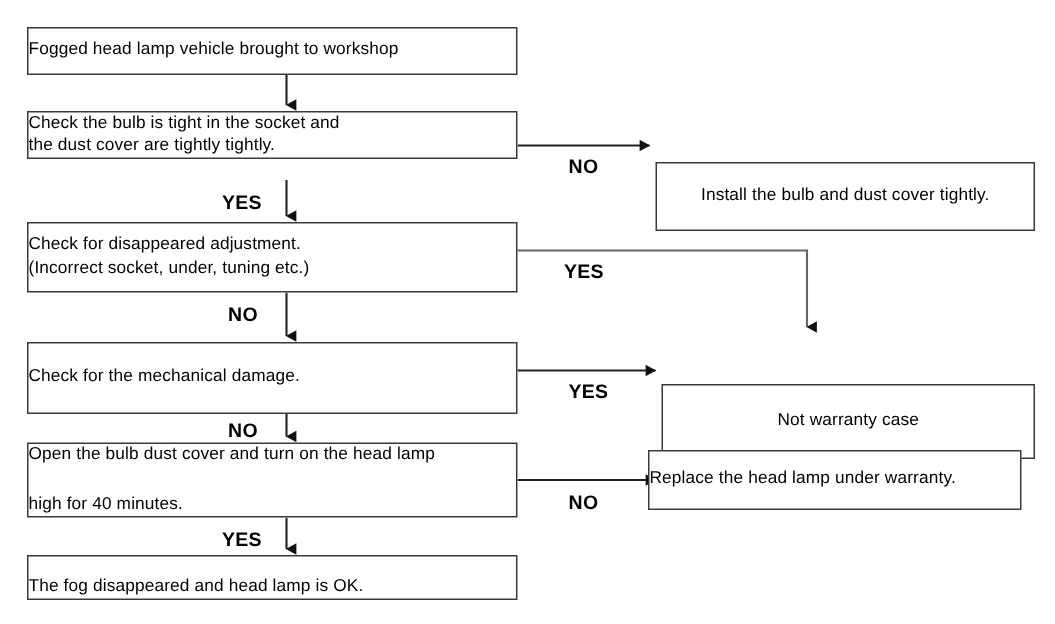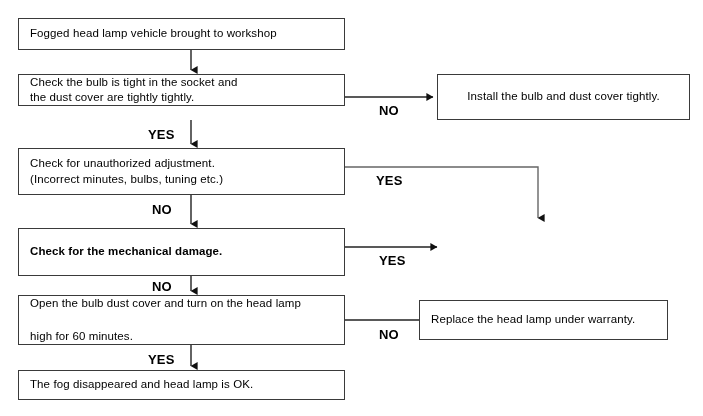--- a/index.html
+++ b/index.html
@@ -27,26 +27,26 @@
     font-size: 11.5px;
     line-height: 15.5px;
     letter-spacing: 0.1px;
   }
   .node .line {
     display: block;
     white-space: pre;
   }
   .node.left-align {
     align-items: flex-start;
-    padding-left: 11px;
     padding-right: 6px;
   }
   .node.center-align {
     align-items: center;
     text-align: center;
+    margin-top: 34px;
   }
   .edge-label {
     position: absolute;
     font-size: 13px;
     color: #000000;
     font-weight: bold;
     white-space: pre;
     letter-spacing: 0.2px;
   }
   #edge-layer {
@@ -99,39 +99,42 @@
   <div class="node left-align" style="left:18px; top:74px; width:327px; height:32px;">
     <span class="line">Check the bulb is tight in the socket and</span>
     <span class="line">the dust cover are tightly tightly.</span>
   </div>
 
   <div class="node center-align" style="left:437px; top:74px; width:253px; height:46px;">
     <span class="line">Install the bulb and dust cover tightly.</span>
   </div>
 
   <div class="node left-align" style="left:18px; top:148px; width:327px; height:47px;">
-    <span class="line">Check for unauthorized adjustment.</span>
-    <span class="line">(Incorrect minutes, bulbs, tuning etc.)</span>
+    <span class="line">Check for disappeared adjustment.</span>
+    <span class="line">(Incorrect socket, under, tuning etc.)</span>
   </div>
 
-  <div class="node left-align" style="left:18px; top:228px; width:327px; height:48px;font-weight:bold;">
+  <div class="node left-align" style="left:18px; top:228px; width:327px; height:48px;">
     <span class="line">Check for the mechanical damage.</span>
   </div>
 
+  <div class="node center-align" style="left:441px; top:222px; width:249px; height:50px;">
+    <span class="line">Not warranty case</span>
+  </div>
 
   <div class="node left-align" style="left:18px; top:295px; width:327px; height:50px;justify-content:space-between;">
     <span class="line">Open the bulb dust cover and turn on the head lamp</span>
-    <span class="line">high for 60 minutes.</span>
+    <span class="line">high for 40 minutes.</span>
   </div>
 
-  <div class="node left-align" style="left:419px; top:300px; width:249px; height:40px;">
+  <div class="node left-align" style="left:432px; top:300px; width:249px; height:40px;">
     <span class="line">Replace the head lamp under warranty.</span>
   </div>
 
-  <div class="node left-align" style="left:18px; top:370px; width:327px; height:30px;">
+  <div class="node left-align" style="left:18px; top:370px; width:327px; height:30px;justify-content:flex-end;">
     <span class="line">The fog disappeared and head lamp is OK.</span>
   </div>
 
   <div class="edge-label" style="left:148px; top:127px;">YES</div>
   <div class="edge-label" style="left:379px; top:103px;">NO</div>
   <div class="edge-label" style="left:376px; top:173px;">YES</div>
   <div class="edge-label" style="left:152px; top:202px;">NO</div>
   <div class="edge-label" style="left:379px; top:253px;">YES</div>
   <div class="edge-label" style="left:152px; top:279px;">NO</div>
   <div class="edge-label" style="left:379px; top:327px;">NO</div>

